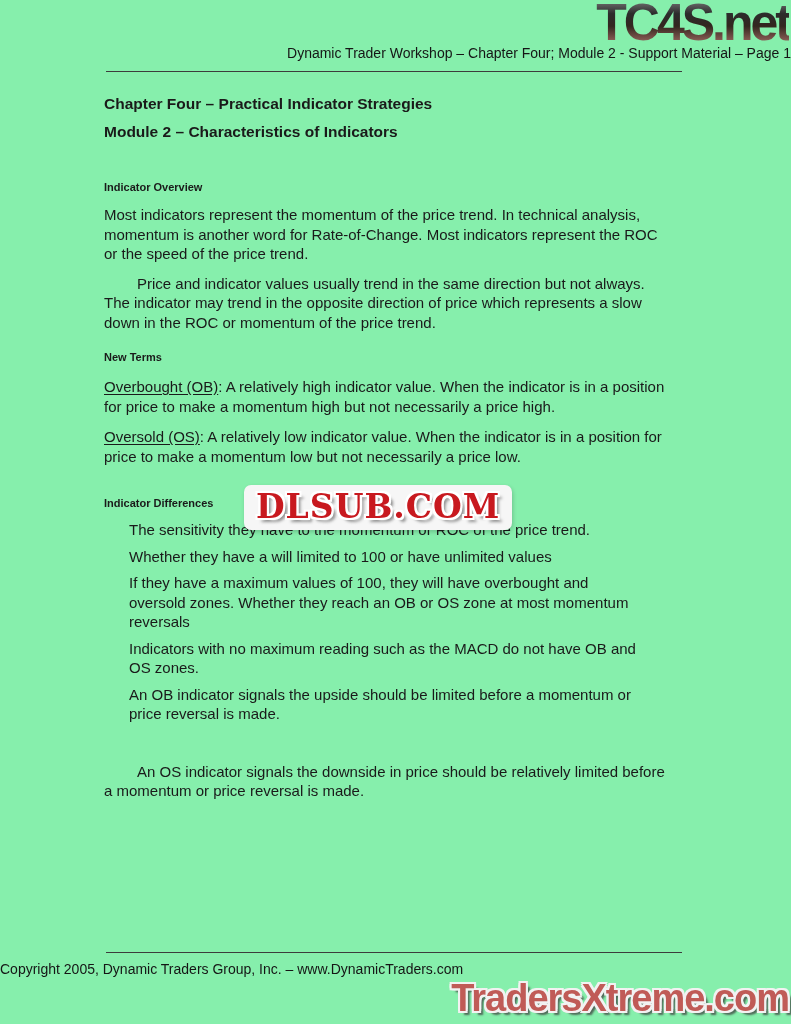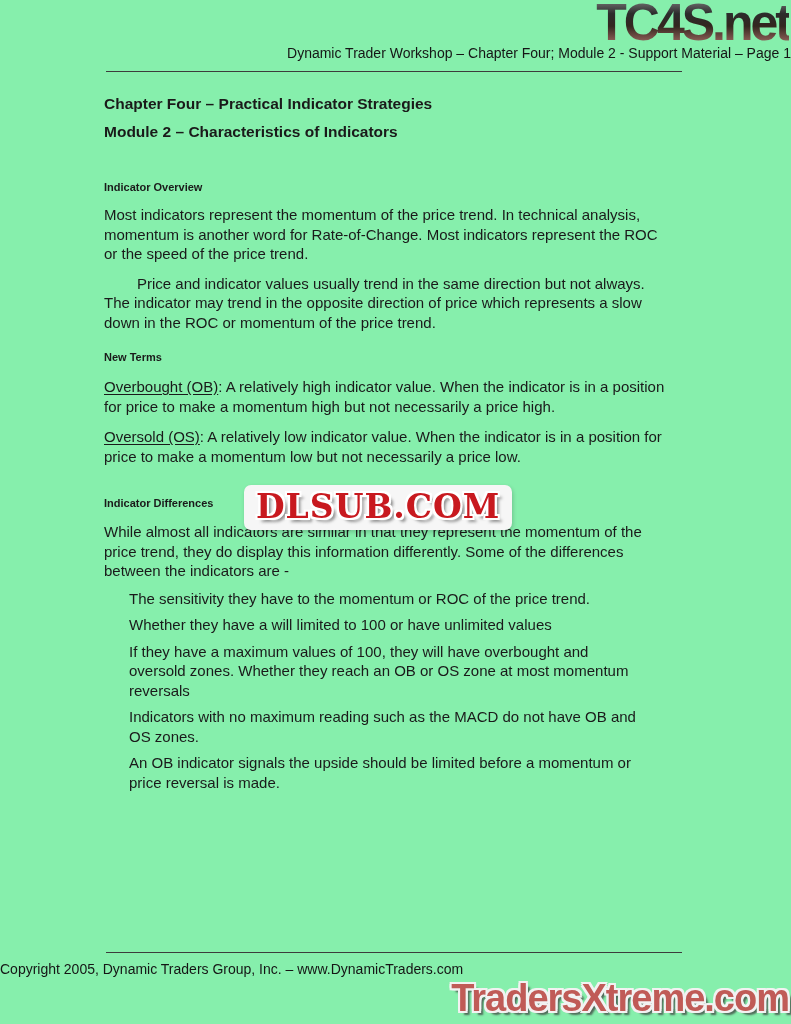--- a/index.html
+++ b/index.html
@@ -155,30 +155,30 @@
     <p class="para indent">Price and indicator values usually trend in the same direction but not always. The indicator may trend in the opposite direction of price which represents a slow down in the ROC or momentum of the price trend.</p>
 
     <div class="sec-h h-new-terms">New Terms</div>
 
     <p class="term"><span class="u">Overbought (OB)</span><span>: A relatively high indicator value. When the indicator is in a position for price to make a momentum high but not necessarily a price high.</span></p>
 
     <p class="term"><span class="u">Oversold (OS)</span><span>: A relatively low indicator value. When the indicator is in a position for price to make a momentum low but not necessarily a price low.</span></p>
 
     <div class="sec-h h-differences">Indicator Differences</div>
 
-    <p class="para">While almost all indicators are similar in that they represent the momentum of the price trend, they do display this information differently. Some of the differences between the indicators are -</p>
 
     <div class="list">
       <p class="list-item">The sensitivity they have to the momentum or ROC of the price trend.</p>
       <p class="list-item">Whether they have a will limited to 100 or have unlimited values</p>
       <p class="list-item">If they have a maximum values of 100, they will have overbought and oversold zones. Whether they reach an OB or OS zone at most momentum reversals</p>
       <p class="list-item">Indicators with no maximum reading such as the MACD do not have OB and OS zones.</p>
       <p class="list-item">An OB indicator signals the upside should be limited before a momentum or price reversal is made.</p>
     </div>
 
+    <p class="para indent gap-lg">An OS indicator signals the downside in price should be relatively limited before a momentum or price reversal is made.</p>
 
 
   </div>
 
   <div class="dlsub">DLSUB.COM</div>
 
   <div class="footer-rule"></div>
 
   <div class="footer-copy">Copyright 2005, Dynamic Traders Group, Inc. – www.DynamicTraders.com</div>
 

